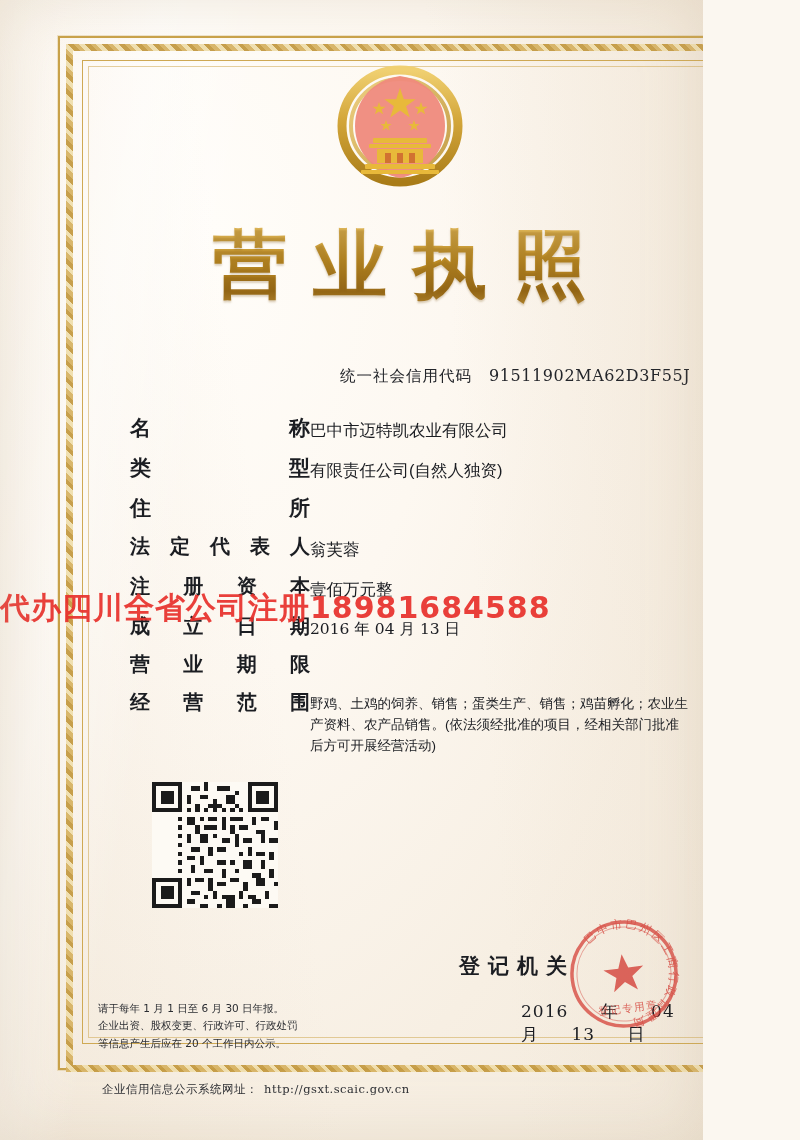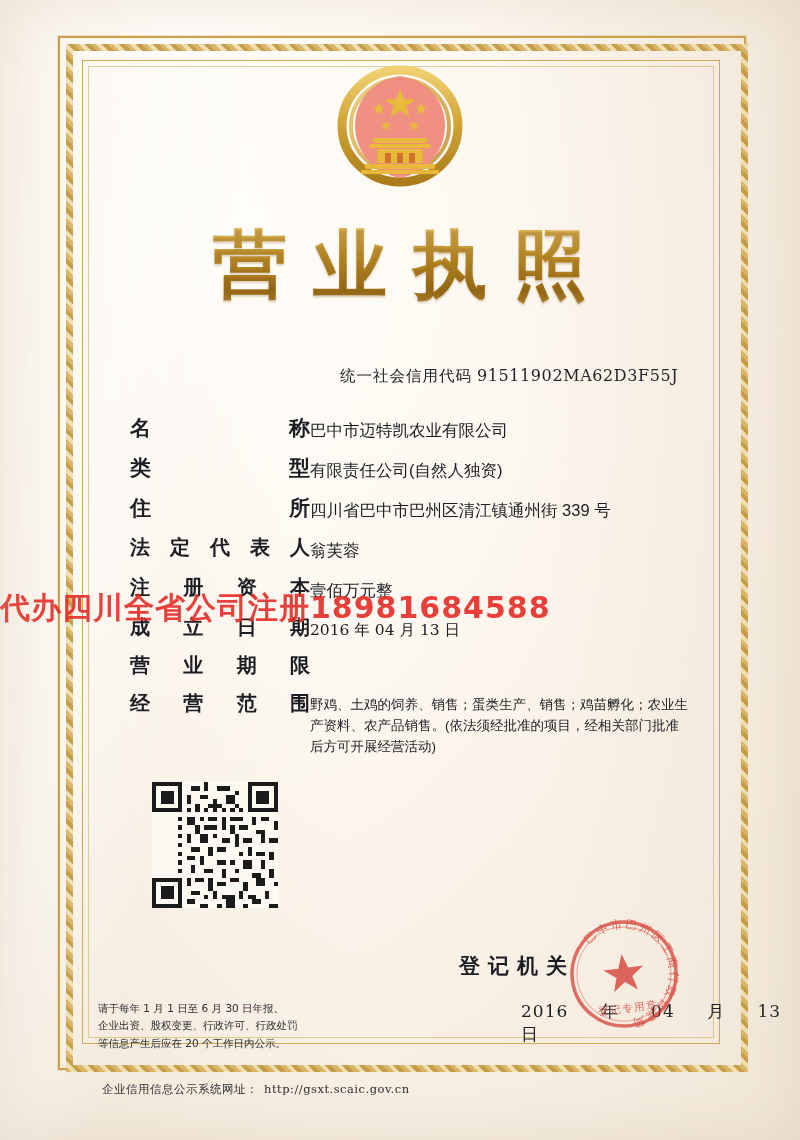--- a/index.html
+++ b/index.html
@@ -8,21 +8,21 @@
     background: #fbf7f0;
   }
   body {
     width: 800px;
     height: 1140px;
     font-family: "DejaVu Sans", "Liberation Sans", sans-serif;
     overflow: hidden;
   }
   .page {
     position: relative;
-    width: 800px;
+    width: 703px;
     height: 1140px;
     background:
       radial-gradient(ellipse at 30% 20%, #fffdf9 0%, #fdf8f1 35%, #f7efe3 70%, #f2e9db 100%);
     overflow: hidden;
   }
   
   .texture {
     position: absolute;
     inset: 0;
     background:
@@ -115,20 +115,21 @@
     left: 340px;
     top: 366px;
     font-family: "DejaVu Sans", sans-serif;
     font-size: 15.5px;
     color: #23252a;
     white-space: nowrap;
   }
   .credit-line .label { letter-spacing: 1px; }
   .credit-line .code {
     font-family: "DejaVu Serif", "Liberation Serif", serif;
+    margin-left: 12px;
     letter-spacing: 0.6px;
     font-size: 16px;
   }
 
   
   .fields {
     position: absolute;
     left: 130px;
     top: 414px;
     width: 560px;
@@ -329,21 +330,20 @@
         <span>型</span>
       </div>
       <div class="val">有限责任公司(自然人独资)</div>
     </div>
 
     <div class="row">
       <div class="lbl">
         <span>住</span>
         <span>所</span>
       </div>
-      <div class="val">四川省巴中市巴州区清江镇通州街 339 号</div>
     </div>
 
     <div class="row small-label">
       <div class="lbl">
         <span>法</span>
         <span>定</span>
         <span>代</span>
         <span>表</span>
         <span>人</span>
       </div>

